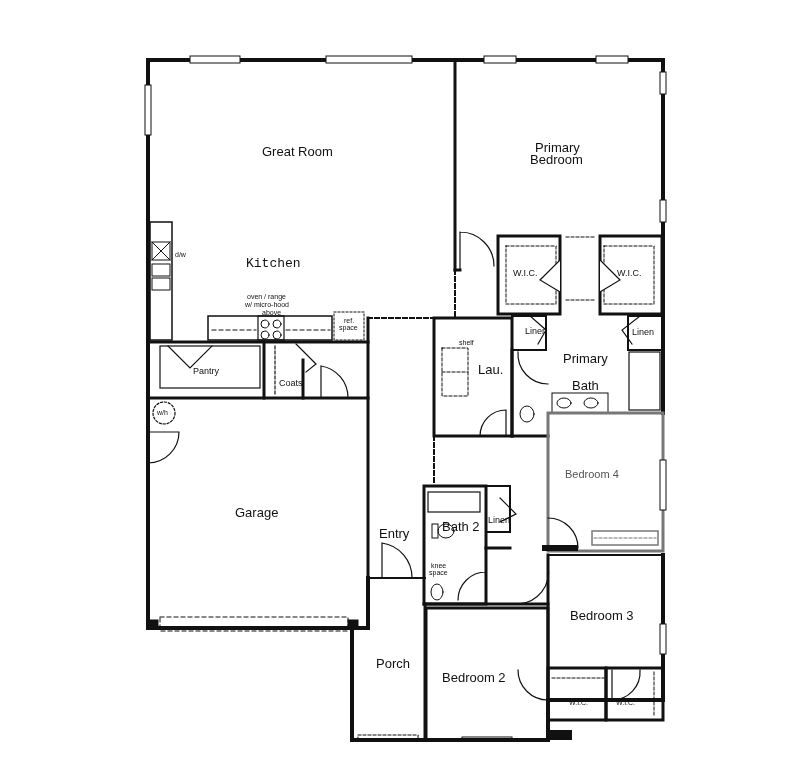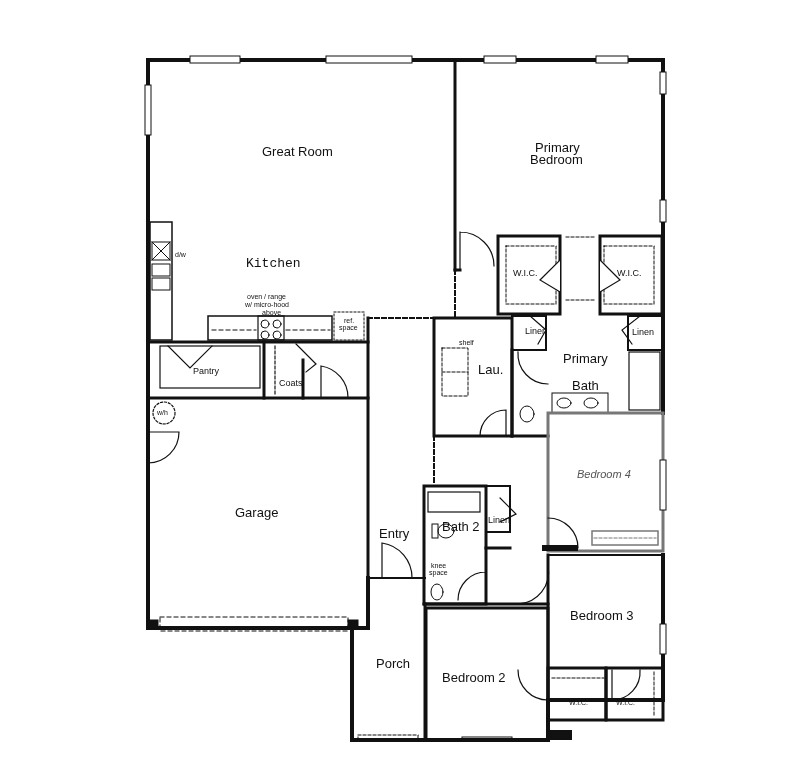--- a/index.html
+++ b/index.html
@@ -175,21 +175,21 @@
 <div class="lbl big" style="left:379px;top:527px;">Entry</div>
 <div class="lbl big" style="left:376px;top:657px;text-align:right;">Porch</div>
 <div class="lbl big" style="left:478px;top:363px;">Lau.</div>
 <div class="lbl xs" style="left:459px;top:339px;">shelf</div>
 <div class="lbl sm" style="left:513px;top:269px;">W.I.C.</div>
 <div class="lbl sm" style="left:617px;top:269px;">W.I.C.</div>
 <div class="lbl sm" style="left:525px;top:327px;">Linen</div>
 <div class="lbl sm" style="left:632px;top:328px;">Linen</div>
 <div class="lbl big" style="left:563px;top:352px;">Primary</div>
 <div class="lbl big" style="left:572px;top:364px;margin-top:15px;">Bath</div>
-<div class="lbl med grey" style="left:577px;top:469px;font-style:italic;">Bedroom 4</div>
+<div class="lbl med grey" style="left:565px;top:469px;">Bedroom 4</div>
 <div class="lbl big" style="left:442px;top:520px;">Bath 2</div>
 <div class="lbl xs" style="left:431px;top:562px;">knee</div>
 <div class="lbl xs" style="left:429px;top:569px;">space</div>
 <div class="lbl sm" style="left:488px;top:516px;">Linen</div>
 <div class="lbl big" style="left:570px;top:609px;">Bedroom 3</div>
 <div class="lbl big" style="left:442px;top:671px;">Bedroom 2</div>
 <div class="lbl xs" style="left:569px;top:699px;">W.I.C.</div>
 <div class="lbl xs" style="left:616px;top:699px;">W.I.C.</div>
 
 </body></html>

